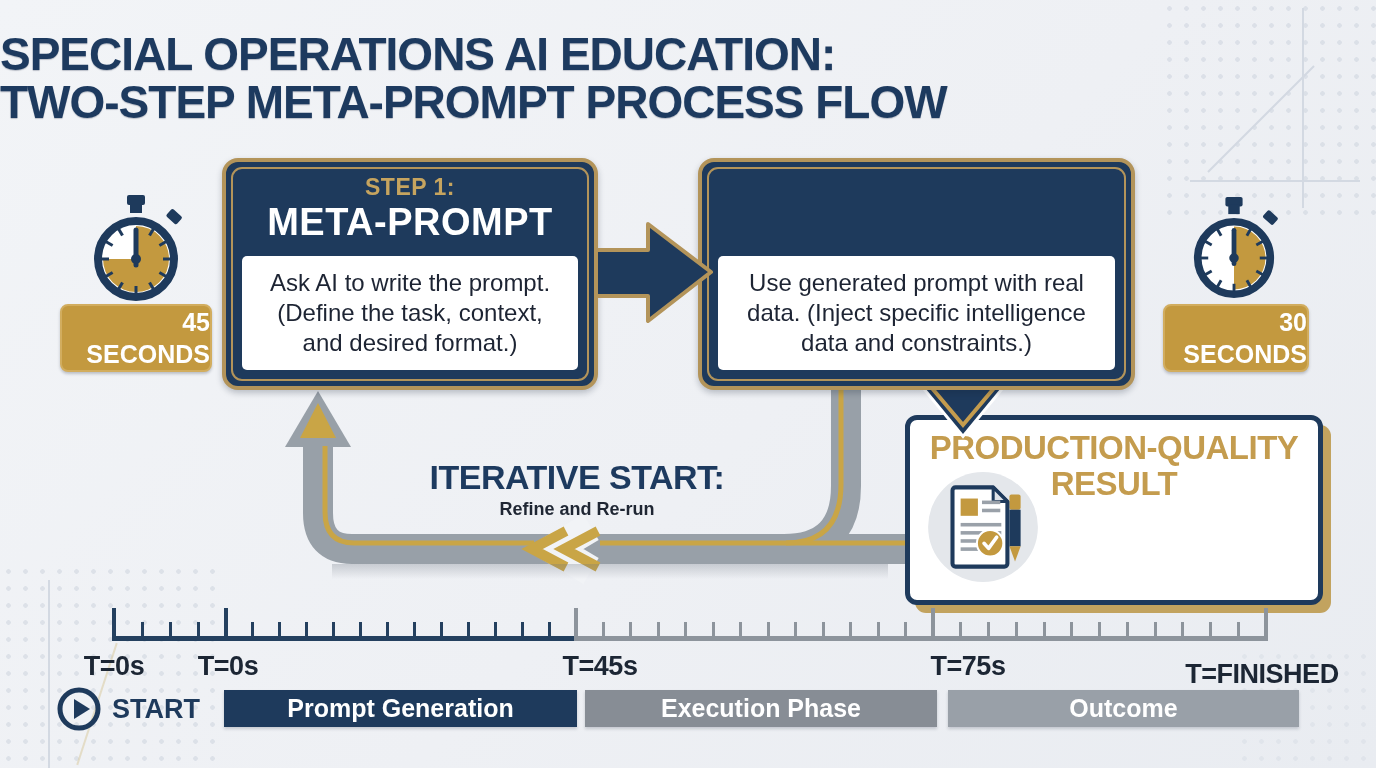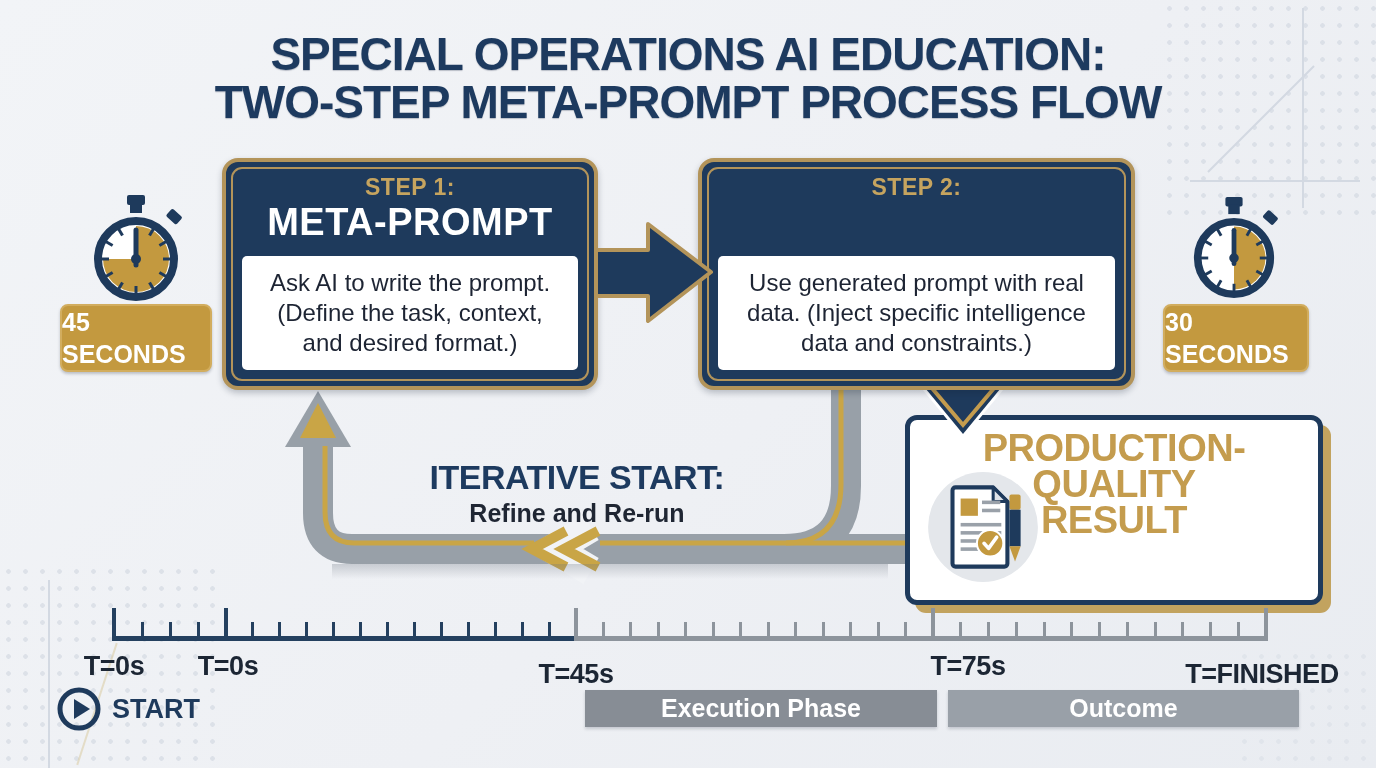--- a/index.html
+++ b/index.html
@@ -8,46 +8,46 @@
     font-family:"Liberation Sans", sans-serif;}
   
   .dots{position:absolute;background-image:radial-gradient(#d2d8e1 2px, transparent 2.6px);
     background-size:17px 17px;opacity:.65;}
   .dots-tr{right:0;top:0;width:215px;height:225px;}
   .dots-br{right:0;bottom:0;width:140px;height:120px;opacity:.4;}
   .dots-bl{left:0;bottom:0;width:225px;height:205px;}
   .faint-line{position:absolute;background:#d3d9e2;}
   .gold-faint{position:absolute;background:#d8c79a;opacity:.5;}
   
-  .title{position:absolute;top:30px;left:0;right:0;text-align:center;
+  .title{position:absolute;top:30px;left:0;right:0;
     color:#1d3a5f;font-weight:800;font-size:46px;line-height:48px;letter-spacing:-1px;
     text-shadow:0 1px 1px rgba(20,30,60,.25);}
   
   .time-badge{position:absolute;background:#c3993f;border:2px solid #d2ad5e;border-radius:8px;
-    color:#fff;font-weight:800;font-size:25px;text-align:left;line-height:32px;
+    color:#fff;font-weight:800;font-size:25px;text-align:right;line-height:32px;
     box-shadow:0 2px 3px rgba(30,40,60,.25);}
   
   .step-box{position:absolute;background:#1e3a5c;border:4px solid #b3945a;border-radius:16px;
     box-shadow:0 3px 6px rgba(20,30,50,.25);}
   .step-inner{position:absolute;inset:5px;border:2px solid #b3945a;border-radius:11px;}
   .step-kicker{margin-top:12px;text-align:center;color:#c6a45f;font-size:23px;font-weight:800;letter-spacing:.5px;}
   .step-title{text-align:center;color:#fff;font-size:38px;font-weight:800;letter-spacing:.5px;line-height:42px;}
   .step-body{position:absolute;left:16px;right:16px;top:94px;bottom:16px;background:#fff;border-radius:5px;
     display:flex;align-items:center;justify-content:center;text-align:center;
     font-size:24px;color:#1d2433;font-weight:500;line-height:30px;padding:4px 12px;}
   .overlay{position:absolute;left:0;top:0;pointer-events:none;}
   
   .loop-text{position:absolute;left:377px;top:458px;width:400px;text-align:center;}
   .loop-title{color:#1d3a5f;font-size:34px;font-weight:800;letter-spacing:-.5px;}
-  .loop-sub{color:#1f2633;font-size:25px;font-weight:700;margin-top:2px;}
+  .loop-sub{color:#1f2633;font-size:18px;font-weight:700;margin-top:2px;}
   
   .result-box{position:absolute;left:905px;top:415px;width:408px;height:180px;background:#fff;
     border:5px solid #1e3a5c;border-radius:12px;box-shadow:9px 9px 0 -1px #c2a35f;}
   .result-title{position:absolute;top:10px;left:0;right:0;text-align:center;color:#c49c4e;
-    font-size:38px;font-weight:800;line-height:36px;letter-spacing:-.5px;}
+    font-size:33px;font-weight:800;line-height:36px;letter-spacing:-.5px;}
   .result-body{position:absolute;left:142px;top:92px;width:250px;color:#1d2433;
     font-size:24px;font-weight:500;line-height:30px;text-align:left;}
   .band-shadow{position:absolute;left:332px;top:564px;width:556px;height:15px;
     background:linear-gradient(180deg,rgba(110,118,130,.30),rgba(110,118,130,0));}
   
   .baseline{position:absolute;top:636px;height:5px;}
   .tick{position:absolute;}
   .tl-label{position:absolute;top:651px;transform:translateX(-50%);white-space:nowrap;
     color:#1c2634;font-size:27px;font-weight:800;letter-spacing:-.5px;}
   
@@ -169,21 +169,20 @@
 
   <div class="step-box" style="left:222px;top:158px;width:368px;height:224px;">
     <div class="step-inner"></div>
     <div class="step-kicker">STEP 1:</div>
     <div class="step-title">META-PROMPT</div>
     <div class="step-body">Ask AI to write the prompt. (Define the task, context, and desired format.)</div>
   </div>
 
   <div class="step-box" style="left:698px;top:158px;width:429px;height:224px;">
     <div class="step-inner"></div>
-    <div class="step-kicker">STEP 2:</div>
     <div class="step-body">Use generated prompt with real data. (Inject specific intelligence data and constraints.)</div>
   </div>
 
   <svg class="overlay" width="1376" height="768" viewBox="0 0 1376 768">
     <polygon points="596,250 648,250 648,224 711,272 648,321 648,296 596,296" fill="#1e3a5c" stroke="#b3945a" stroke-width="4" stroke-linejoin="round"></polygon>
   </svg>
 
   <div class="loop-text">
     <div class="loop-title">ITERATIVE START:</div>
     <div class="loop-sub">Refine and Re-run</div>
@@ -230,29 +229,30 @@
       <div class="tick" style="left: 1042.5px; top: 622px; width: 3px; height: 18px; background: rgb(141, 148, 156);"></div>
       <div class="tick" style="left: 1070.25px; top: 622px; width: 3px; height: 18px; background: rgb(141, 148, 156);"></div>
       <div class="tick" style="left: 1098px; top: 622px; width: 3px; height: 18px; background: rgb(141, 148, 156);"></div>
       <div class="tick" style="left: 1125.75px; top: 622px; width: 3px; height: 18px; background: rgb(141, 148, 156);"></div>
       <div class="tick" style="left: 1153.5px; top: 622px; width: 3px; height: 18px; background: rgb(141, 148, 156);"></div>
       <div class="tick" style="left: 1181.25px; top: 622px; width: 3px; height: 18px; background: rgb(141, 148, 156);"></div>
       <div class="tick" style="left: 1209px; top: 622px; width: 3px; height: 18px; background: rgb(141, 148, 156);"></div>
       <div class="tick" style="left: 1236.75px; top: 622px; width: 3px; height: 18px; background: rgb(141, 148, 156);"></div>
       <div class="tl-label" style="left: 114px;">T=0s</div>
       <div class="tl-label" style="left: 228px;">T=0s</div>
-      <div class="tl-label" style="left: 576px; margin-top: 8px;">T=45s</div>
+      <div class="tl-label" style="left: 600px;">T=45s</div>
       <div class="tl-label" style="left: 968px;">T=75s</div>
       <div class="tl-label" style="left: 1262px; margin-top: 8px;">T=FINISHED</div>
     </div>
 
   <svg class="overlay" style="left:56px;top:686px;" width="46" height="46" viewBox="0 0 46 46">
     <circle cx="23" cy="23" r="19" fill="none" stroke="#1e3a5c" stroke-width="5"></circle>
     <polygon points="18,13 34,23 18,33" fill="#1e3a5c"></polygon>
   </svg>
   <div class="start-label">START</div>
 
   <div style="position:absolute;inset:0;">
+      <div class="phase" style="left: 224px; width: 353px; background: rgb(30, 58, 92);">Prompt Generation</div>
       <div class="phase" style="left: 585px; width: 352px; background: rgb(135, 141, 149);">Execution Phase</div>
       <div class="phase" style="left: 948px; width: 351px; background: rgb(153, 160, 168);">Outcome</div>
     </div>
 
 </div>
 
 </body></html>

